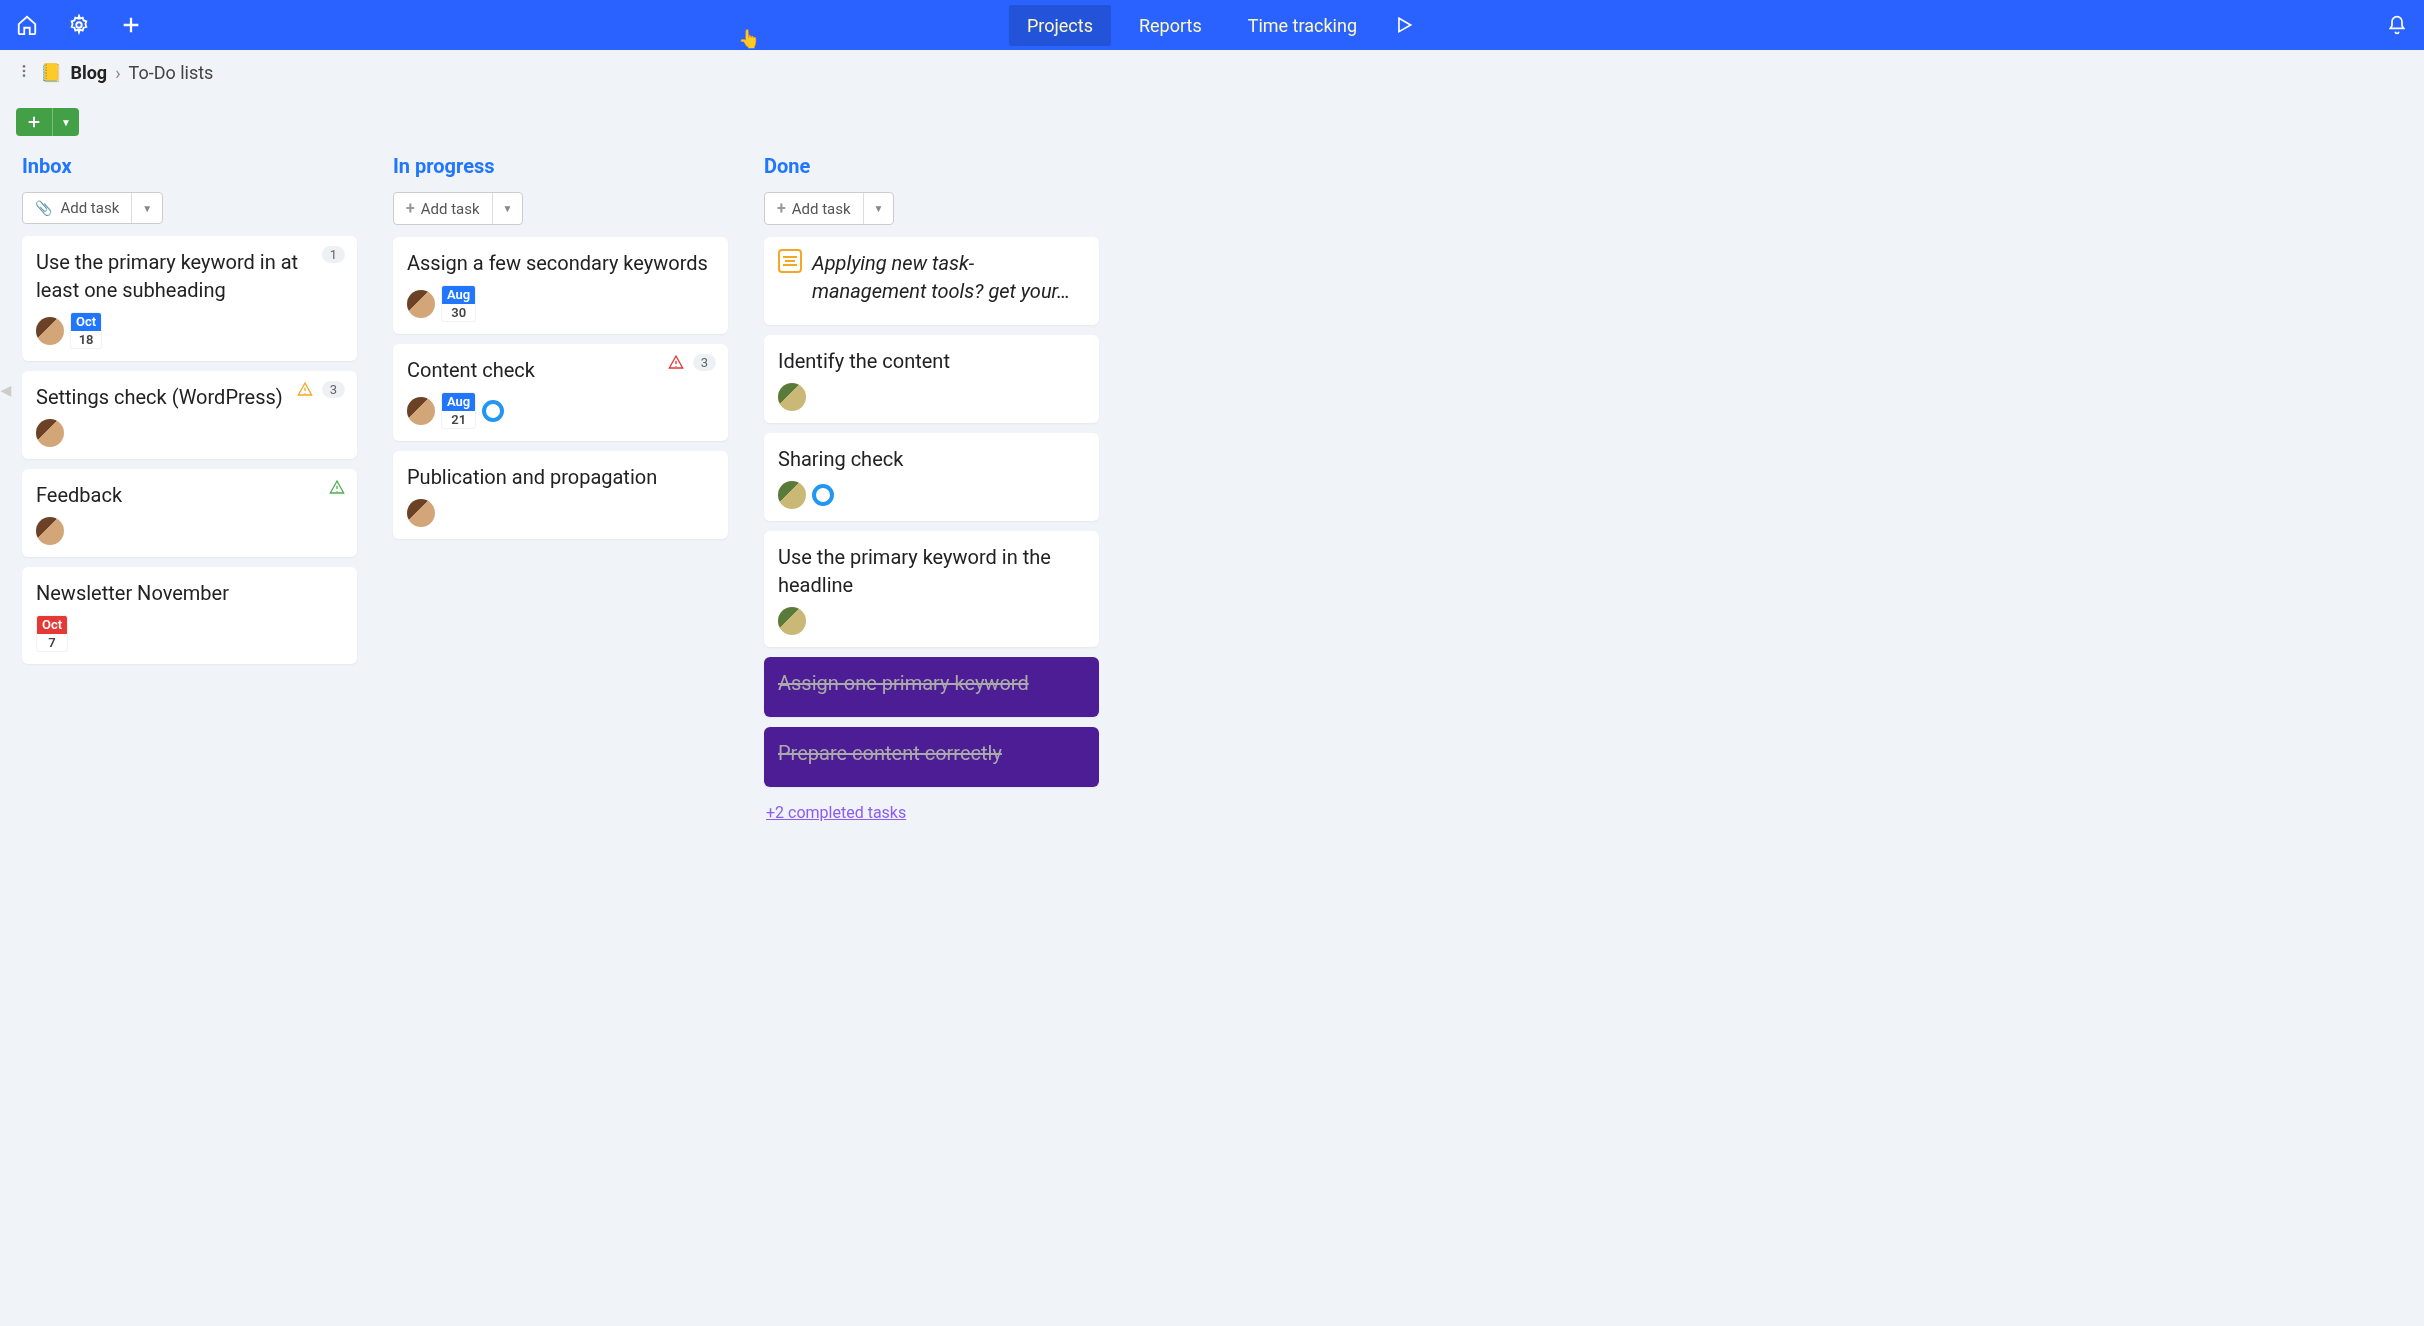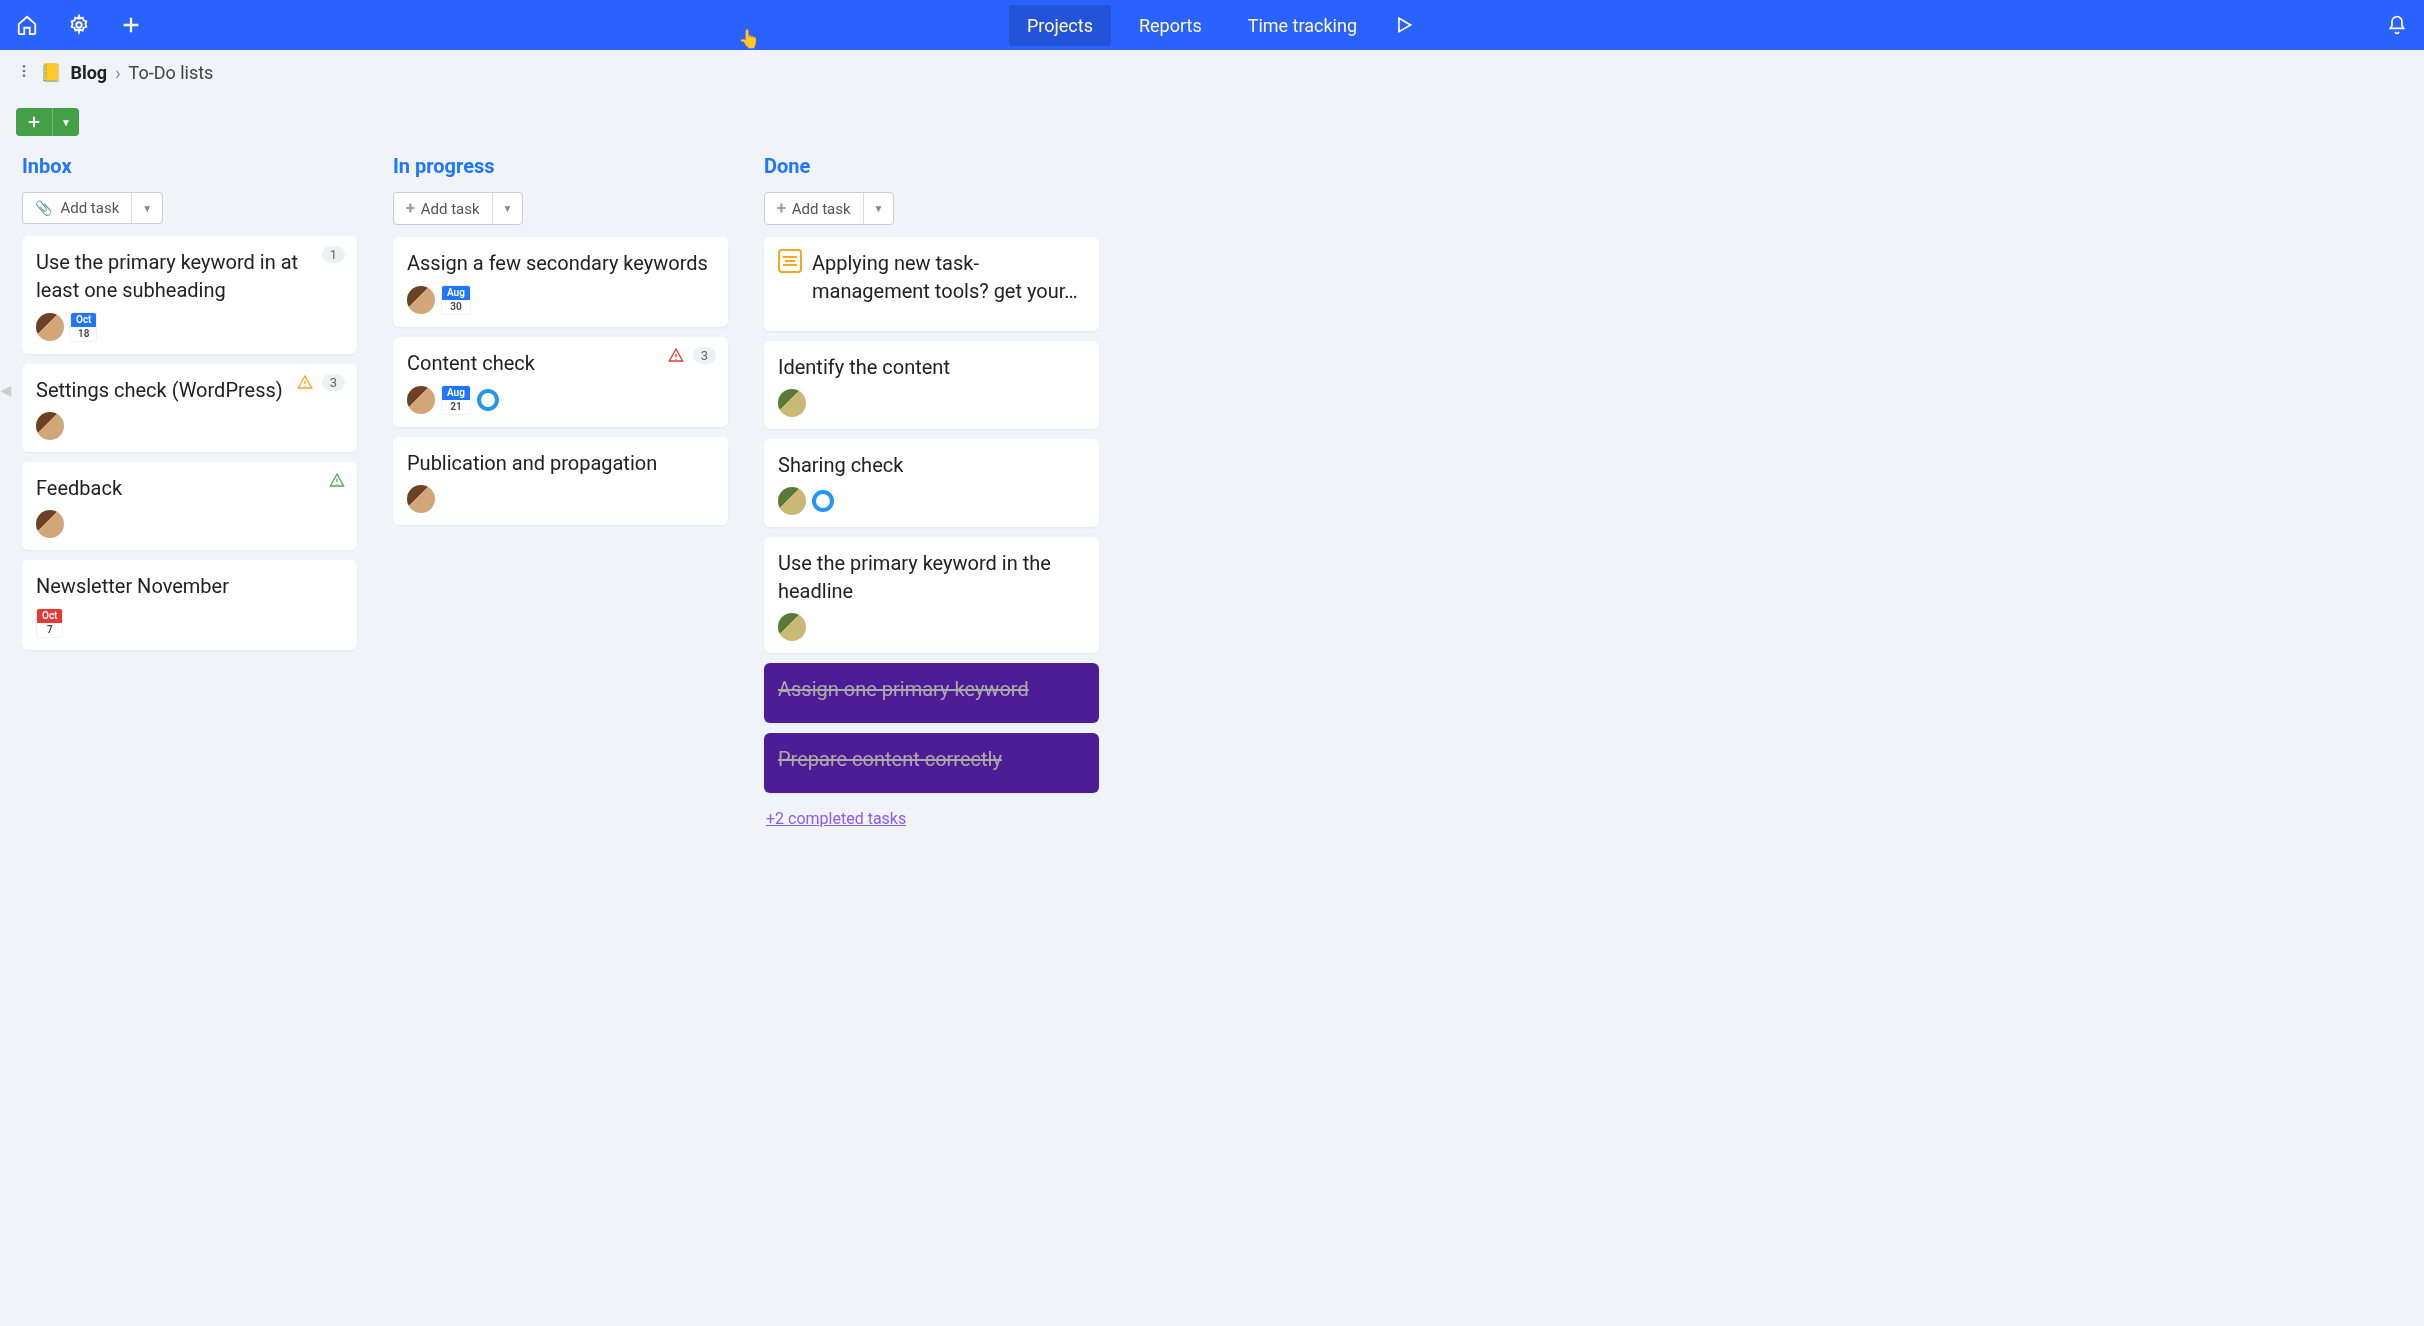--- a/index.html
+++ b/index.html
@@ -25,35 +25,35 @@
 .col-title { font-size: 20px; font-weight: 700; color: #2176ff; margin-bottom: 14px; }
 .add-task { display: inline-flex; align-items: stretch; border: 1px solid #ccc; border-radius: 4px; background: #fff; cursor: pointer; margin-bottom: 12px; }
 .add-task .main { display: flex; align-items: center; gap: 6px; padding: 6px 12px; color: #555; font-size: 15px; }
 .add-task .plus-icon { color: #999; font-weight: bold; font-size: 16px; }
 .add-task .dd { padding: 6px 10px; border-left: 1px solid #ddd; color: #888; font-size: 10px; display: flex; align-items: center; }
 .card { background: #fff; border-radius: 6px; padding: 12px 14px; margin-bottom: 10px; box-shadow: 0 1px 2px rgba(0,0,0,0.05); cursor: pointer; position: relative; }
 .card-title { font-size: 20px; color: #222; line-height: 1.4; margin-bottom: 8px; }
 .card-row { display: flex; align-items: center; gap: 6px; }
 .avatar { width: 28px; height: 28px; border-radius: 50%; background: linear-gradient(135deg,#6b4226 40%,#d2a679 40%); flex-shrink: 0; }
 .avatar.v2 { background: linear-gradient(135deg,#5a7a3a 40%,#c9b876 40%); }
-.date-pill { display: flex; flex-direction: column; align-items: center; background: #fff; border-radius: 3px; overflow: hidden; border: 1px solid rgba(0,0,0,0.05); font-size: 10px; line-height: 1.2; }
+.date-pill { display: flex; flex-direction: column; align-items: center; background: #fff; border-radius: 3px; overflow: hidden; border: 1px solid rgba(0,0,0,0.05); font-size: 13px; line-height: 1.2; }
 .date-pill .mo { padding: 1px 5px; color: white; font-weight: 600; }
 .date-pill .da { padding: 1px 5px; color: #444; font-weight: 600; }
 .date-pill.blue .mo { background: #2176ff; }
 .date-pill.red .mo { background: #e53935; }
 .count-badge { position: absolute; top: 10px; right: 12px; background: #eef1f4; color: #666; border-radius: 10px; padding: 1px 8px; font-size: 13px; }
 .warn-icon { position: absolute; top: 10px; right: 44px; color: #f5a623; font-size: 15px; }
 .warn-icon.red { color: #e53935; }
 .warn-icon.green { color: #4caf50; right: 12px; }
 .ring { width: 22px; height: 22px; border: 4px solid #2196f3; border-radius: 50%; flex-shrink: 0; }
 .note-icon { width: 24px; height: 24px; border: 2px solid #f5a623; border-radius: 4px; display: flex; flex-direction: column; justify-content: center; align-items: center; padding: 3px; gap: 2px; flex-shrink: 0; }
 .note-icon span { display: block; height: 2px; background: #f5a623; width: 100%; }
 .note-icon span:nth-child(2) { width: 70%; }
 .card.note { display: flex; gap: 10px; align-items: flex-start; }
-.card.note .card-title { margin-bottom: 14px; flex: 1; }
+.card.note .card-title { margin-bottom: 8px; flex: 1; font-style: italic; }
 .card.completed { background: #4c1d95; }
 .card.completed .card-title { color: #aaa; text-decoration: line-through; }
 .more-link { color: #8b5cf6; font-size: 16px; text-decoration: underline; cursor: pointer; padding: 6px 2px; }
 .paperclip { color: #888; font-size: 14px; margin-right: 2px; }
 .expand-handle { position: fixed; left: 0; top: 380px; width: 12px; height: 20px; display: flex; align-items: center; justify-content: center; color: #ccc; cursor: pointer; }
 .cursor-overlay { position: absolute; top: 28px; left: 738px; font-size: 18px; color: white; pointer-events: none; }
 </style>
 </head>
 <body>
 

